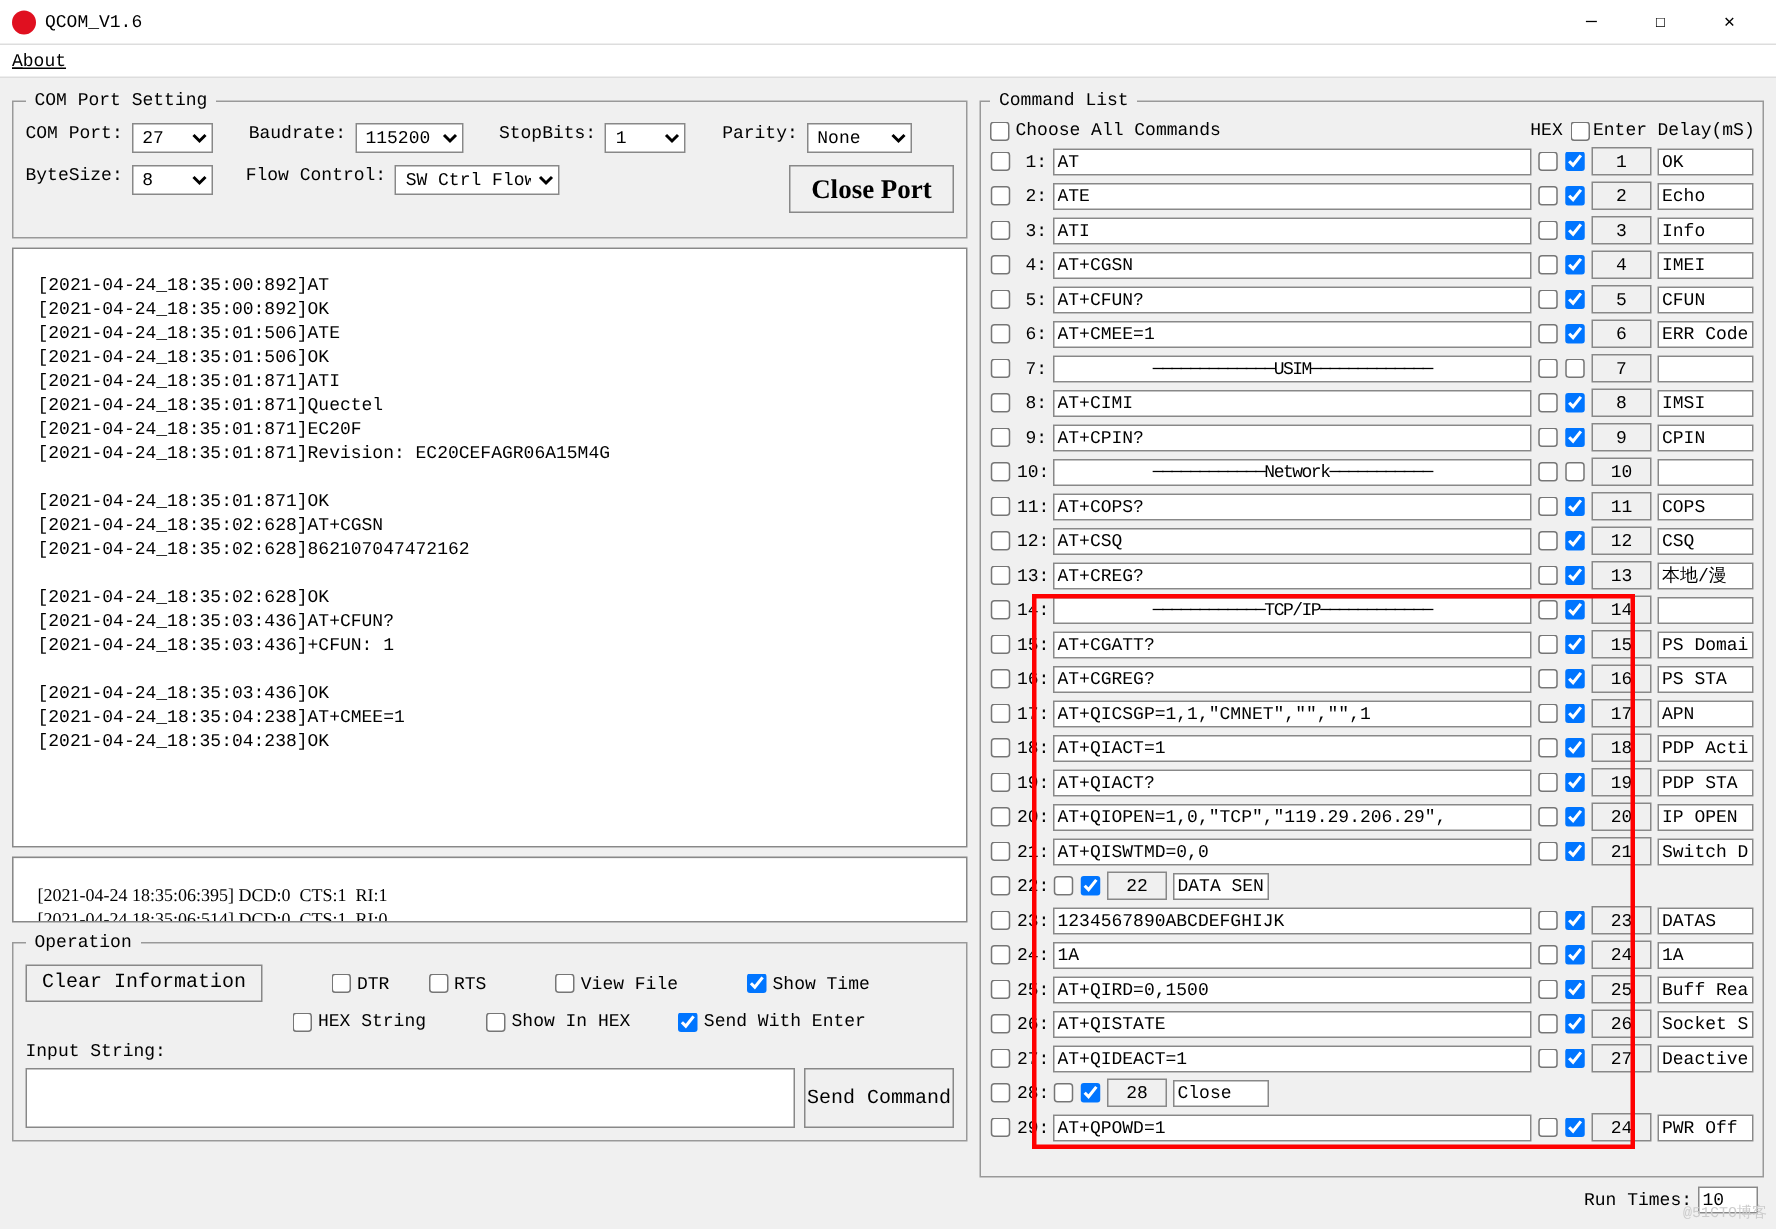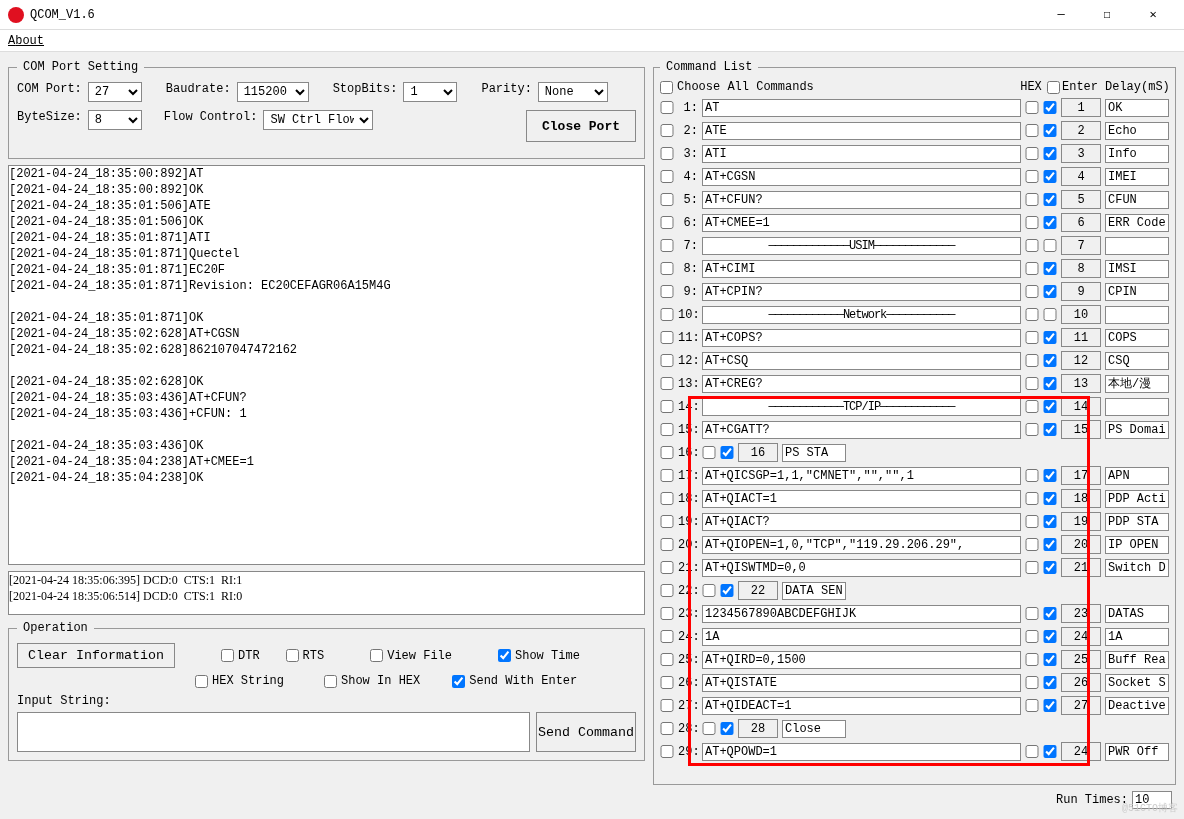--- a/index.html
+++ b/index.html
@@ -12,22 +12,22 @@
 .menubar span { text-decoration: underline; cursor: pointer; }
 .content { display: flex; padding: 8px; gap: 8px; height: calc(819px - 52px); }
 .left-col { width: 637px; display: flex; flex-direction: column; gap: 6px; }
 .right-col { flex: 1; display: flex; flex-direction: column; gap: 4px; }
 fieldset { border: 1px solid #999; padding: 8px; background: #f0f0f0; }
 legend { padding: 0 6px; font-size: 12px; }
 .com-row { display: flex; align-items: flex-start; gap: 6px; margin-bottom: 8px; }
 .com-row label { white-space: nowrap; }
 select, input[type="text"] { font-family: inherit; font-size: 12px; border: 1px solid #888; background: #fff; padding: 1px 2px; }
 select { height: 20px; }
-.close-port-btn { width: 110px; height: 32px; font-weight: bold; font-size: 13px; background: #f0f0f0; border: 1px solid #888; cursor: pointer; font-family: Liberation Mono, monospace; }
-.log-box { background: #fff; border: 1px solid #888; height: 400px; overflow-y: scroll; padding: 0; font-family: "Courier New", monospace; font-size: 12px; line-height: 16px; white-space: pre; }
+.close-port-btn { width: 110px; height: 32px; font-weight: bold; font-size: 18px; background: #f0f0f0; border: 1px solid #888; cursor: pointer; font-family: Liberation Serif, serif; }
+.log-box { background: #fff; border: 1px solid #888; height: 400px; overflow-y: scroll; padding: 16px; font-family: "Courier New", monospace; font-size: 12px; line-height: 16px; white-space: pre; }
 .log-box2 { height: 44px; font-family: Liberation Serif, serif; }
 .operation-row { display: flex; align-items: center; gap: 8px; margin-bottom: 6px; }
 .clear-btn { padding: 4px 10px; background: #f0f0f0; border: 1px solid #888; cursor: pointer; font-family: inherit; }
 .chk { display: flex; align-items: center; gap: 4px; }
 .input-area { display: flex; gap: 6px; }
 .input-area textarea { flex: 1; height: 40px; font-family: inherit; font-size: 12px; border: 1px solid #888; resize: none; }
 .send-btn { width: 100px; height: 40px; background: #f0f0f0; border: 1px solid #888; cursor: pointer; font-family: inherit; }
 .cmd-header { display: flex; gap: 4px; padding: 2px 0; }
 .cmd-header .choose-all { flex: 1; display: flex; align-items: center; gap: 4px; }
 .cmd-header .hex-lbl { width: 24px; text-align: center; }
@@ -312,20 +312,21 @@
     <span class="row-num">15:</span>
     <span class="row-cmd"><input type="text" class="" value="AT+CGATT?" style=""></span>
     <input type="checkbox" class="row-hex" style="">
     <input type="checkbox" class="row-enter" checked="" style="">
     <span class="row-btn"><button>15</button></span>
     <span class="row-desc"><input type="text" value="PS Domai" style=""></span>
   </div>
           <div class="cmd-row">
     <input type="checkbox" class="row-chk" style="">
     <span class="row-num">16:</span>
+    <span class="row-cmd"><input type="text" class="" value="AT+CGREG?" style=""></span>
     <input type="checkbox" class="row-hex" style="">
     <input type="checkbox" class="row-enter" checked="" style="">
     <span class="row-btn"><button>16</button></span>
     <span class="row-desc"><input type="text" value="PS STA" style=""></span>
   </div>
           <div class="cmd-row">
     <input type="checkbox" class="row-chk" style="">
     <span class="row-num">17:</span>
     <span class="row-cmd"><input type="text" class="" value="AT+QICSGP=1,1,&quot;CMNET&quot;,&quot;&quot;,&quot;&quot;,1" style=""></span>
     <input type="checkbox" class="row-hex" style="">

